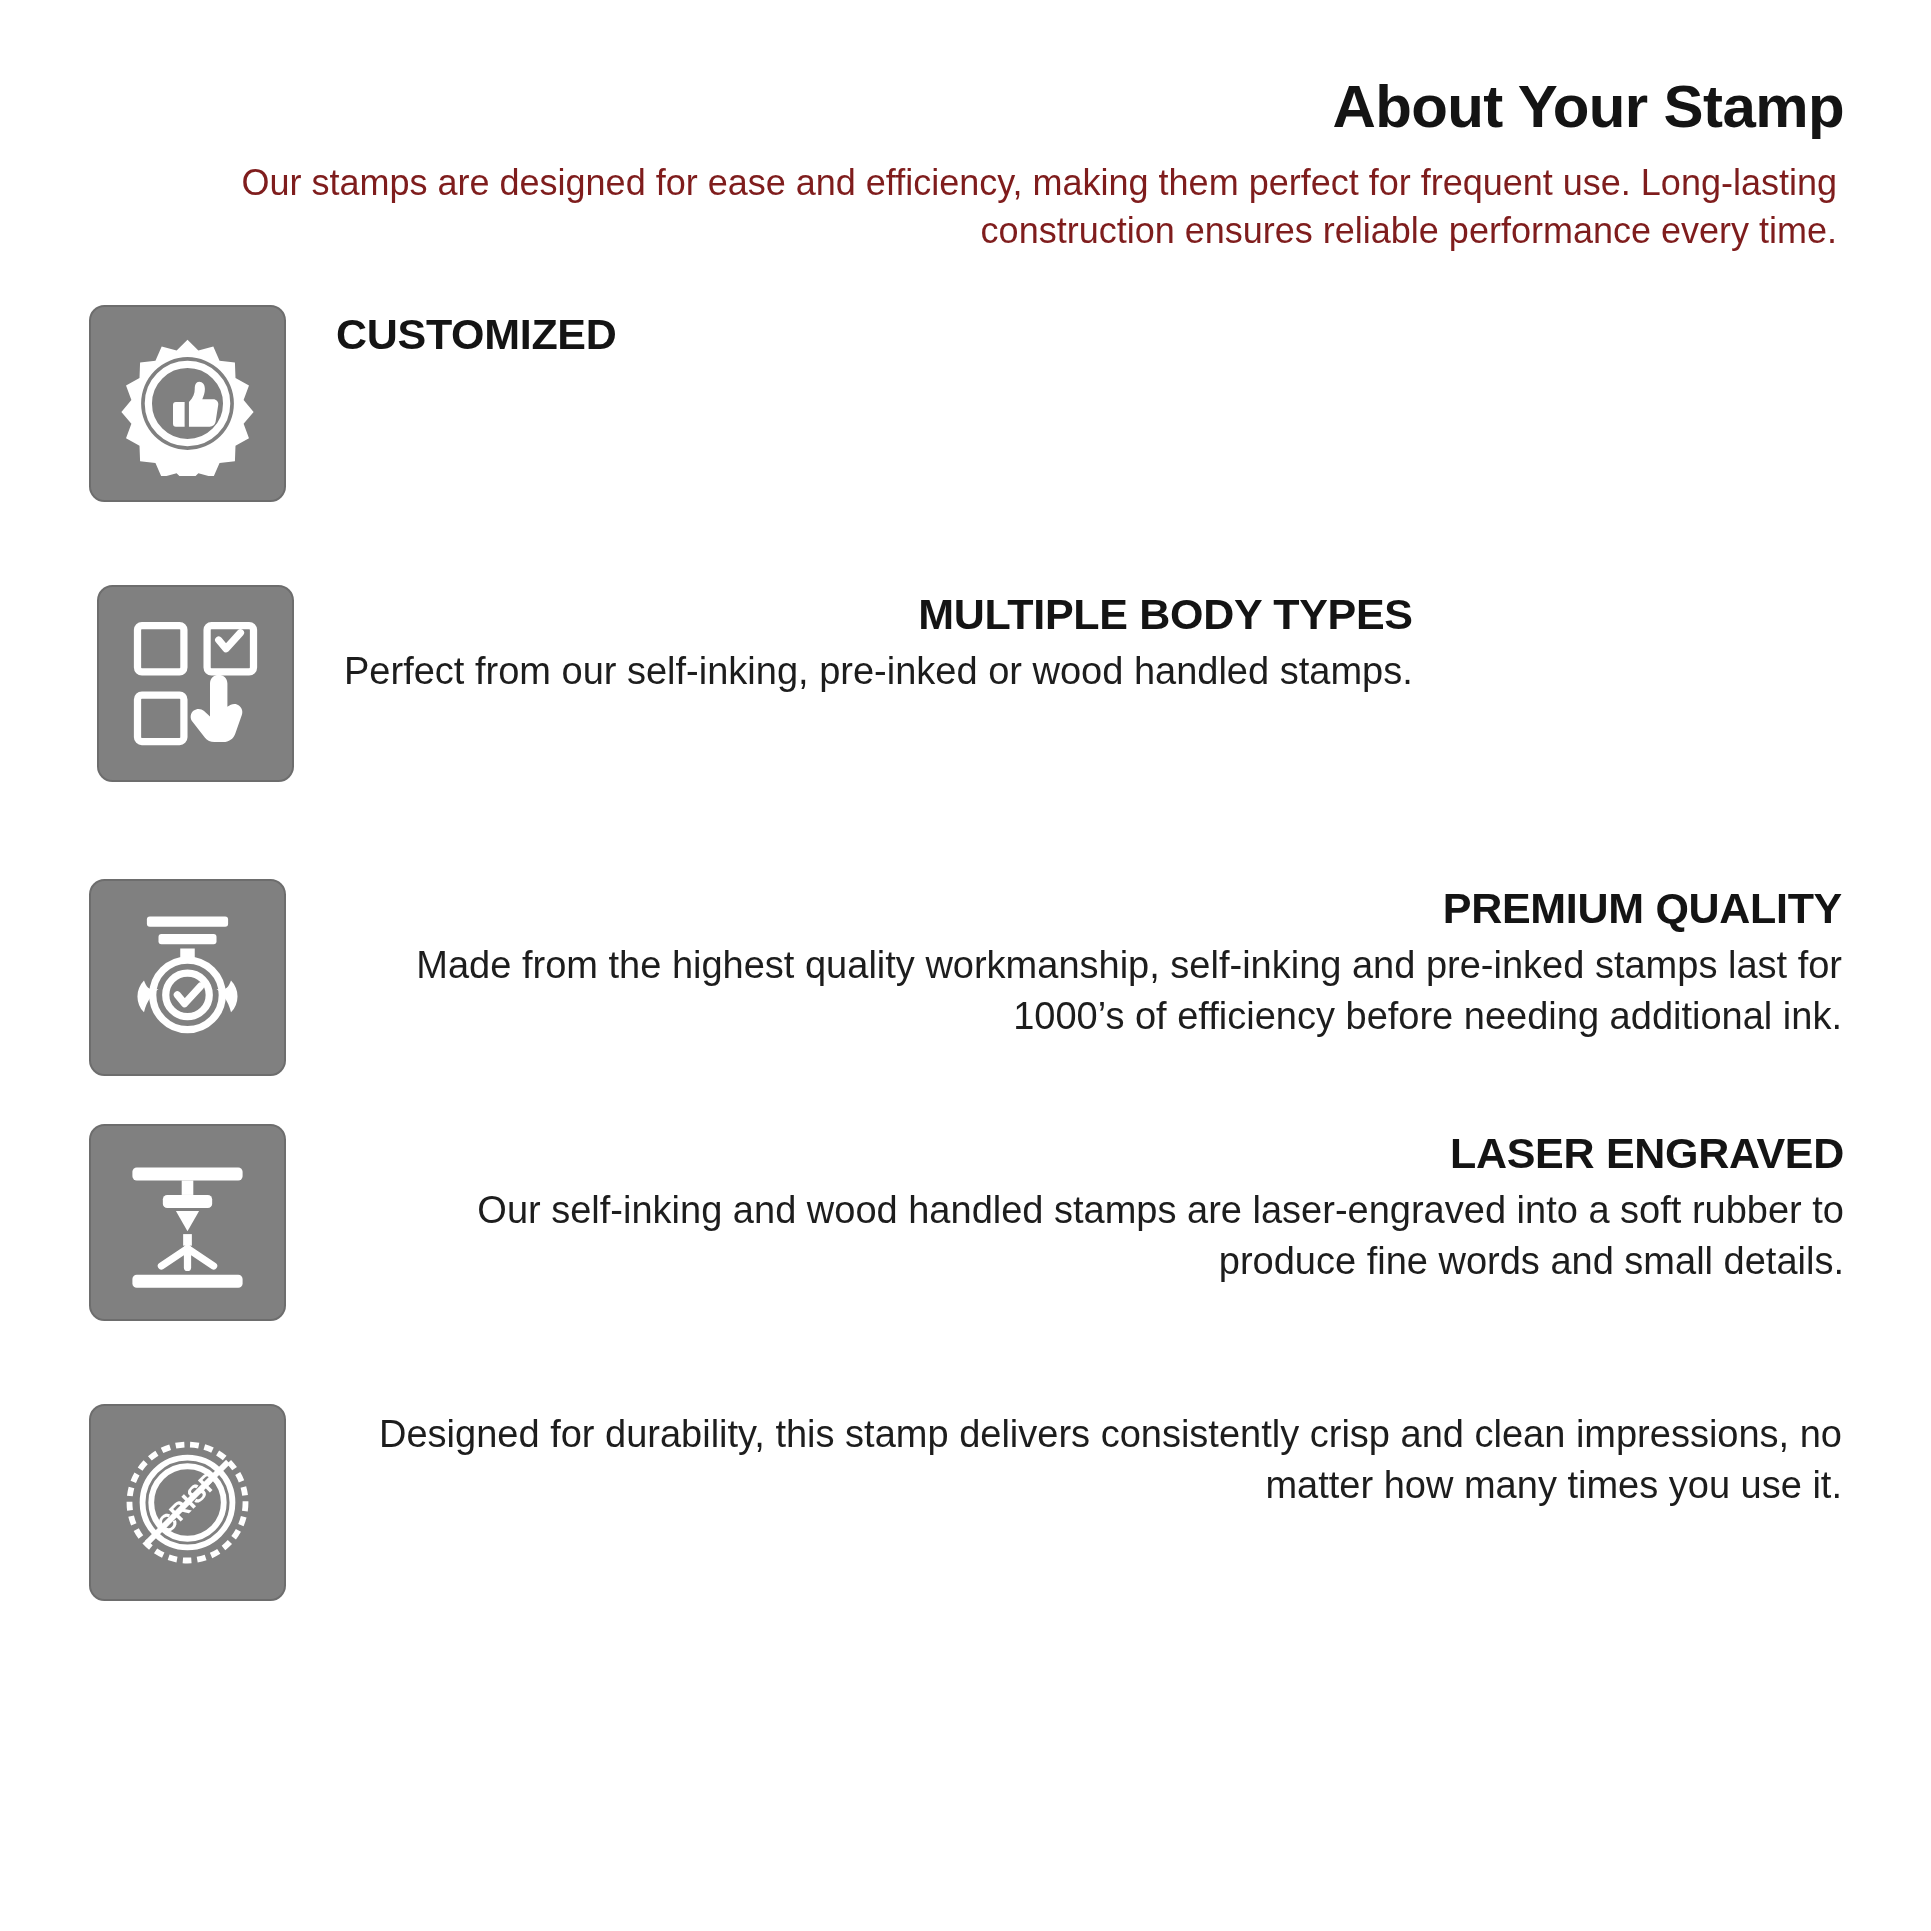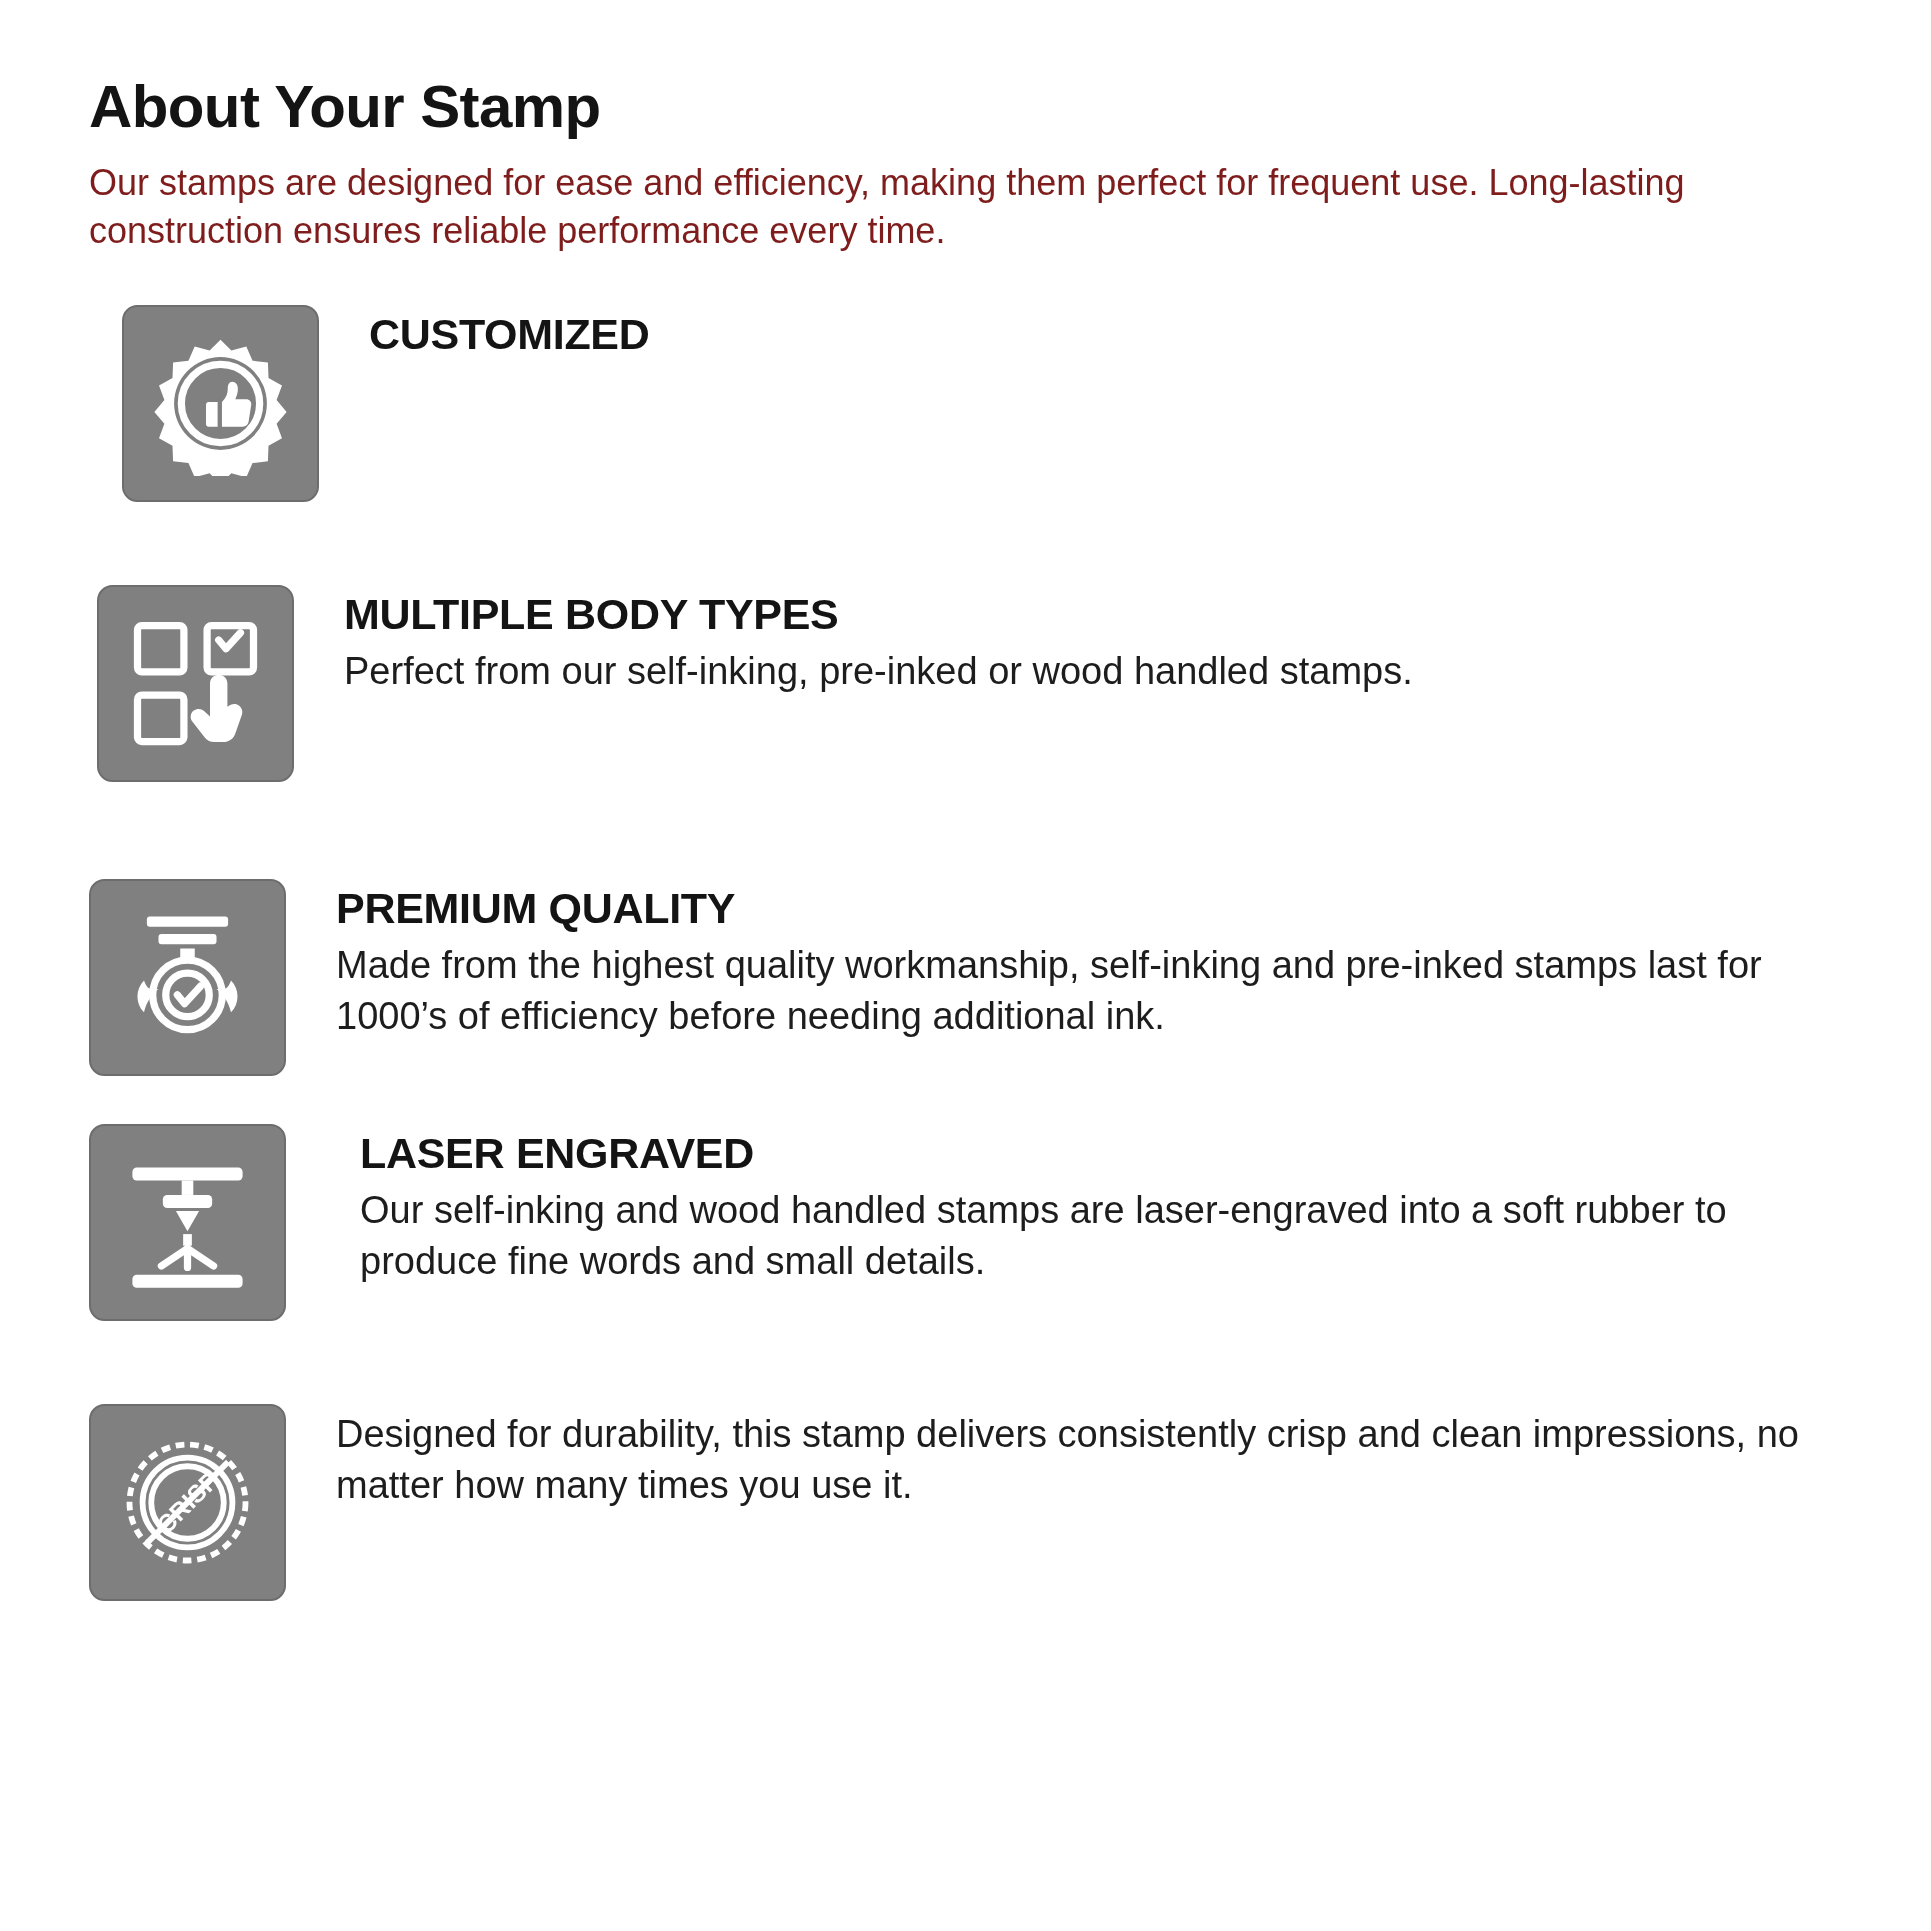--- a/index.html
+++ b/index.html
@@ -13,20 +13,21 @@
     font-family: "Liberation Sans", sans-serif;
     color: #1a1a1a;
     -webkit-font-smoothing: antialiased;
   }
   .page {
     box-sizing: border-box;
     width: 1931px;
     height: 1931px;
     padding: 75px 87px 0 89px;
     background: #ffffff;
+    text-align: right;
   }
   .page-title {
     font-size: 60px;
     font-weight: bold;
     letter-spacing: -0.6px;
     line-height: 1.05;
     margin: 0 0 21px 0;
     color: #141414;
   }
   .intro {
@@ -76,21 +77,21 @@
     margin: 0 0 7.7px 0;
     color: #141414;
   }
   .feature-desc {
     font-size: 38px;
     line-height: 1.33;
     margin: 0;
     color: #1d1d1d;
   }
   
-  .feature.f1 { margin-top: 5.8px; margin-bottom: 83px; margin-left: 33px; }
+  .feature.f1 { margin-top: 5.8px; margin-bottom: 83px; }
   .feature.f2 { margin-bottom: 97px; margin-left: 8px; }
   .feature.f3 { margin-bottom: 48px; }
   .feature.f4 { margin-bottom: 83px; gap: 24px; }
 </style>
 </head>
 <body>
 
 <div class="page">
 
   <h1 class="page-title">About Your Stamp</h1>

